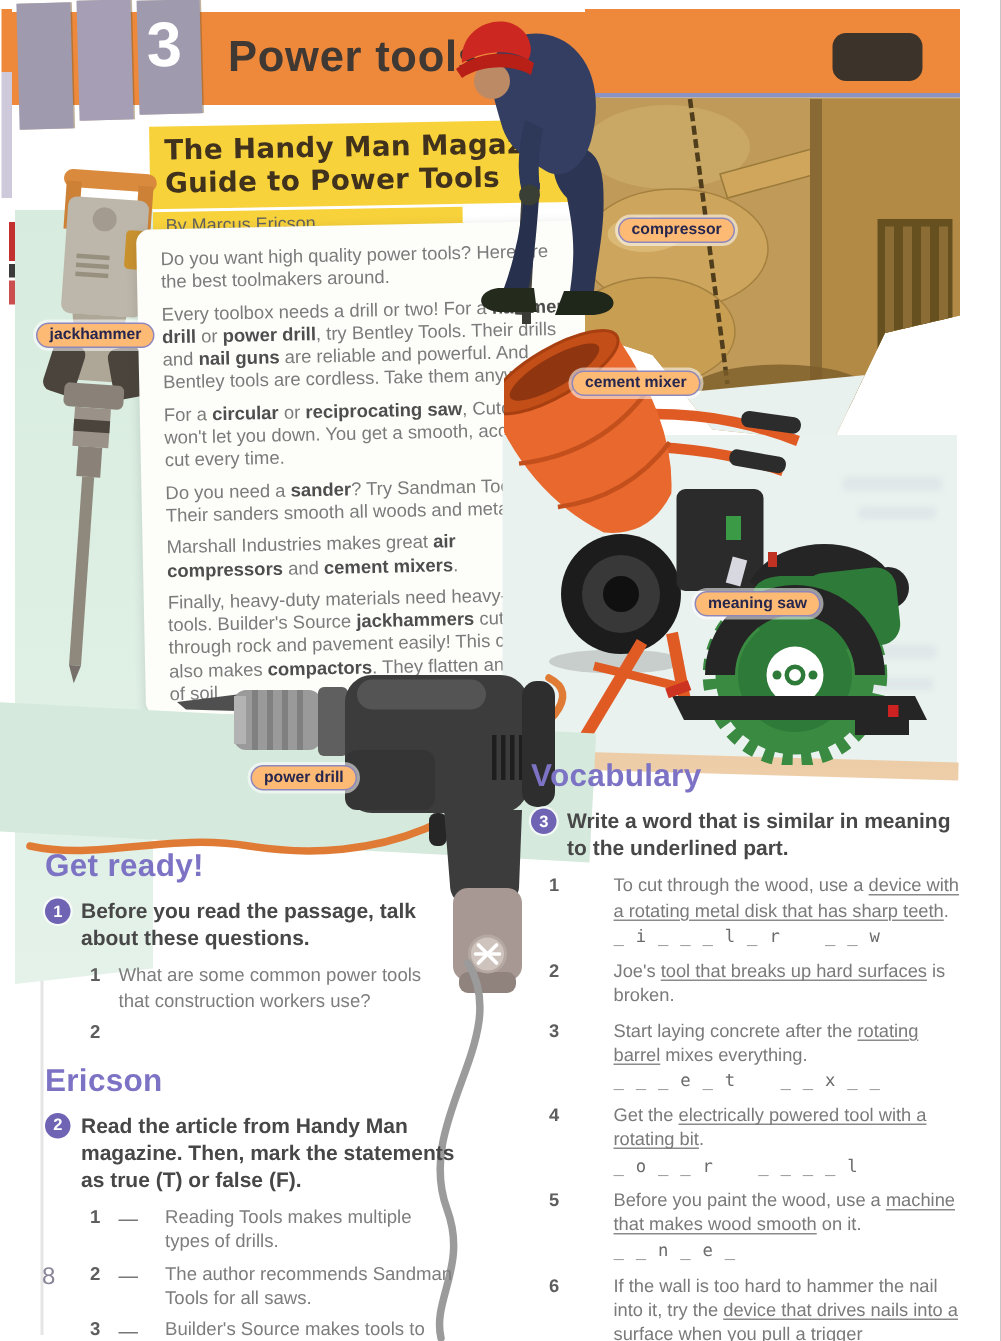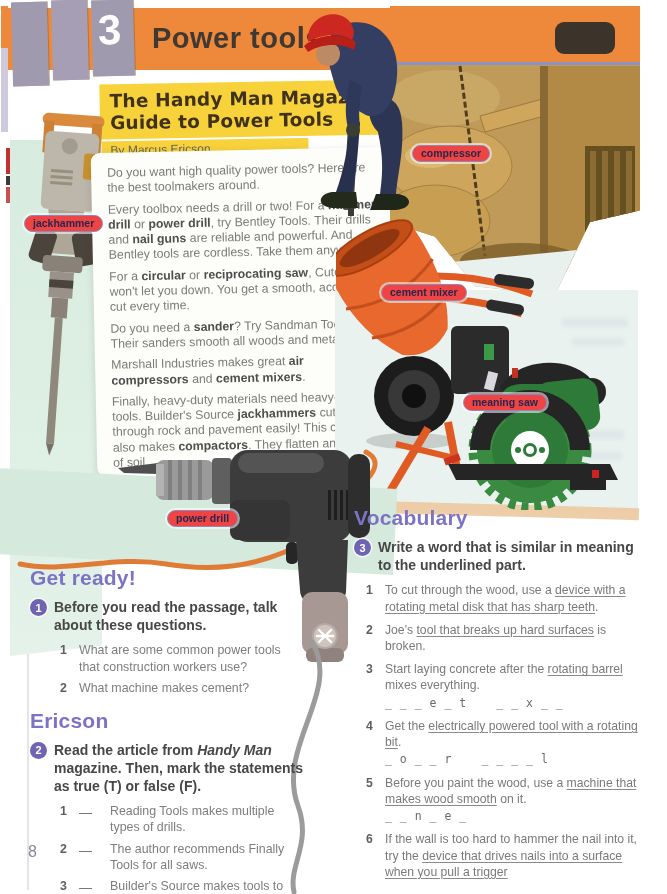--- a/index.html
+++ b/index.html
@@ -36,63 +36,63 @@
   .spine-red2{left:6px;top:187px;width:4px;height:16px;background:#c23030;opacity:.85;}
 
   
   .panel{left:94px;top:150px;width:300px;height:324px;background:#fdfdfa;border-radius:9px;
          transform:rotate(-1.2deg);box-shadow:0 2px 7px rgba(60,60,60,.18);
          padding:13px 16px 8px;box-sizing:border-box;}
   .panel p{margin:0 0 6.5px;font-size:12.3px;line-height:1.23;color:#7b7b7b;}
   .b{font-weight:bold;color:#4e4e4e;}
   .u{text-decoration:underline;text-underline-offset:2px;text-decoration-thickness:1px;
      text-decoration-color:#8a8a8a;}
-  .it{font-style:italic;}
+  .it{}
 
   
   .worker-photo{left:390px;top:6px;width:250px;height:292px;
      clip-path:polygon(0 0,100% 0,100% 70%,80% 74%,66% 99%,34% 96%,18% 79%,0 74%);}
   .man-svg{left:298px;top:2px;width:135px;height:218px;}
   .light-area{left:335px;top:290px;width:303px;height:222px;background:#eaf2ef;}
   .tan-strip{left:333px;top:504px;width:306px;height:12px;background:#ecc9a0;
              transform:rotate(1.6deg);opacity:.9;}
   .mixer-svg{left:336px;top:206px;width:205px;height:300px;}
   .saw-svg{left:442px;top:352px;width:185px;height:158px;}
   .mint-band{left:-4px;top:468px;width:402px;height:86px;background:#d5e9dc;
              transform:rotate(3deg);transform-origin:0 0;}
   .drill-svg{left:116px;top:440px;width:262px;height:226px;}
   .cable-svg{left:0;top:428px;width:400px;height:170px;}
   .cord-svg{left:268px;top:628px;width:90px;height:266px;}
 
   
-  .pill{position:absolute;background:#ef4444;border:1.5px solid #8f87bb;border-radius:10px;
+  .pill{position:absolute;background:#fdba74;border:1.5px solid #8f87bb;border-radius:10px;
         color:#26264e;font-weight:bold;font-size:10.5px;padding:1px 8px 2px;white-space:nowrap;
         box-shadow:0 0 0 2px rgba(255,255,255,.55);}
   .pill-jackhammer{left:24px;top:215px;}
   .pill-compressor{left:412px;top:145px;}
-  .pill-mixer{left:381px;top:247px;margin-top:37px;}
+  .pill-mixer{left:381px;top:247px;}
   .pill-saw{left:463px;top:394px;}
   .pill-drill{left:167px;top:510px;}
 
   
   .heading{color:#7d73c5;font-size:21px;font-weight:bold;letter-spacing:.2px;margin:0 0 8px;}
   .task{display:flex;gap:7px;margin-bottom:8px;}
   .badge{flex:0 0 auto;width:17px;height:17px;border-radius:50%;background:#6f64b4;color:#fff;
          font-size:11px;font-weight:bold;display:flex;align-items:center;justify-content:center;
          margin-top:1px;box-shadow:0 0 0 1.5px rgba(255,255,255,.7);}
   .task-text{font-size:14px;line-height:1.3;font-weight:bold;color:#474747;}
   .qlist{margin:2px 0 0 30px;}
   .qrow{display:flex;gap:9px;margin-bottom:5px;font-size:12.4px;line-height:1.3;color:#7d7d7d;}
   .qnum{font-weight:bold;color:#5e5e5e;flex:0 0 10px;}
   .blank{display:inline-block;width:13px;height:10px;border-bottom:1.4px solid #777;
          margin-right:9px;flex:0 0 13px;}
   .left-col{left:30px;top:566px;width:274px;}
   .right-col{left:354px;top:506px;width:290px;}
   .vrow{display:flex;gap:9px;margin-bottom:7px;font-size:12.2px;line-height:1.33;color:#7a7a7a;}
-  .vtext{flex:1;}
+  .vtext{flex:1;margin-left:24px;}
   .blanks{font-family:"DejaVu Sans Mono",monospace;font-size:11.5px;color:#6b6b6b;
           white-space:pre;margin-top:2px;letter-spacing:.5px;}
   .page-num{left:28px;top:843px;font-size:16px;color:#8a8598;}
   .gap-sm{height:8px;}
 
   
   .ghost{position:absolute;background:rgba(130,140,175,.10);filter:blur(2px);border-radius:2px;}
 </style>
 </head>
 <body>
@@ -294,59 +294,58 @@
       <span class="badge">1</span>
       <span class="task-text">Before you read the passage, talk about these questions.</span>
     </div>
     <div class="qlist">
       <div class="qrow">
         <span class="qnum">1</span>
         <span>What are some common power tools that construction workers use?</span>
       </div>
       <div class="qrow">
         <span class="qnum">2</span>
-        <span>What machine makes cement?</span>
       </div>
     </div>
     <div class="gap-sm"></div>
     <div class="heading">Ericson</div>
     <div class="task">
       <span class="badge">2</span>
       <span class="task-text"><span>Read the article from </span><span class="it">Handy Man</span><span> magazine. Then, mark the statements as true (T) or false (F).</span></span>
     </div>
     <div class="qlist">
       <div class="qrow">
         <span class="qnum">1</span>
         <span class="blank"></span>
         <span>Reading Tools makes multiple types of drills.</span>
       </div>
       <div class="qrow">
         <span class="qnum">2</span>
         <span class="blank"></span>
-        <span>The author recommends Finally Tools for all saws.</span>
+        <span>The author recommends Sandman Tools for all saws.</span>
       </div>
       <div class="qrow">
         <span class="qnum">3</span>
         <span class="blank"></span>
         <span>Builder's Source makes tools to flatten the ground.</span>
       </div>
     </div>
   </div>
 
   <div class="abs right-col">
     <div class="heading">Vocabulary</div>
     <div class="task">
       <span class="badge">3</span>
       <span class="task-text">Write a word that is similar in meaning to the underlined part.</span>
     </div>
     <div style="margin-left:12px;">
       <div class="vrow">
         <span class="qnum">1</span>
         <span class="vtext"><span><span>To cut through the wood, use a </span><span class="u">device with a rotating metal disk that has sharp teeth</span><span>.</span></span>
-          </span>
+          <div class="blanks">_ i _ _ _ l _ r    _ _ w</div></span>
       </div>
       <div class="vrow">
         <span class="qnum">2</span>
         <span class="vtext"><span><span>Joe's </span><span class="u">tool that breaks up hard surfaces</span><span> is broken.</span></span>
           </span>
       </div>
       <div class="vrow">
         <span class="qnum">3</span>
         <span class="vtext"><span><span>Start laying concrete after the </span><span class="u">rotating barrel</span><span> mixes everything.</span></span>
           <div class="blanks">_ _ _ e _ t    _ _ x _ _</div></span>

